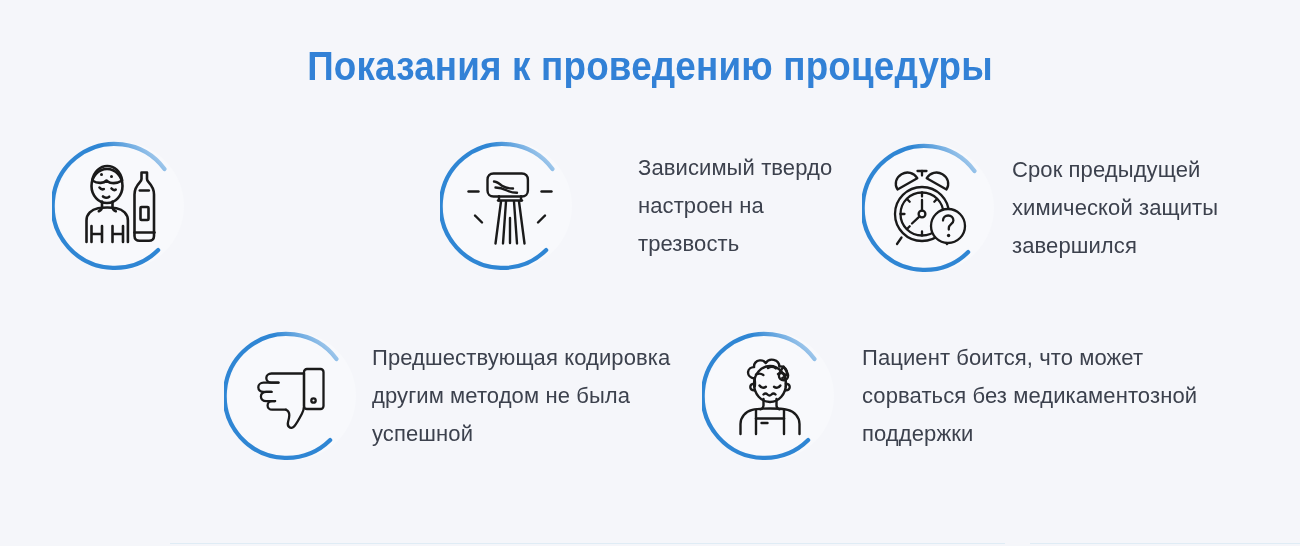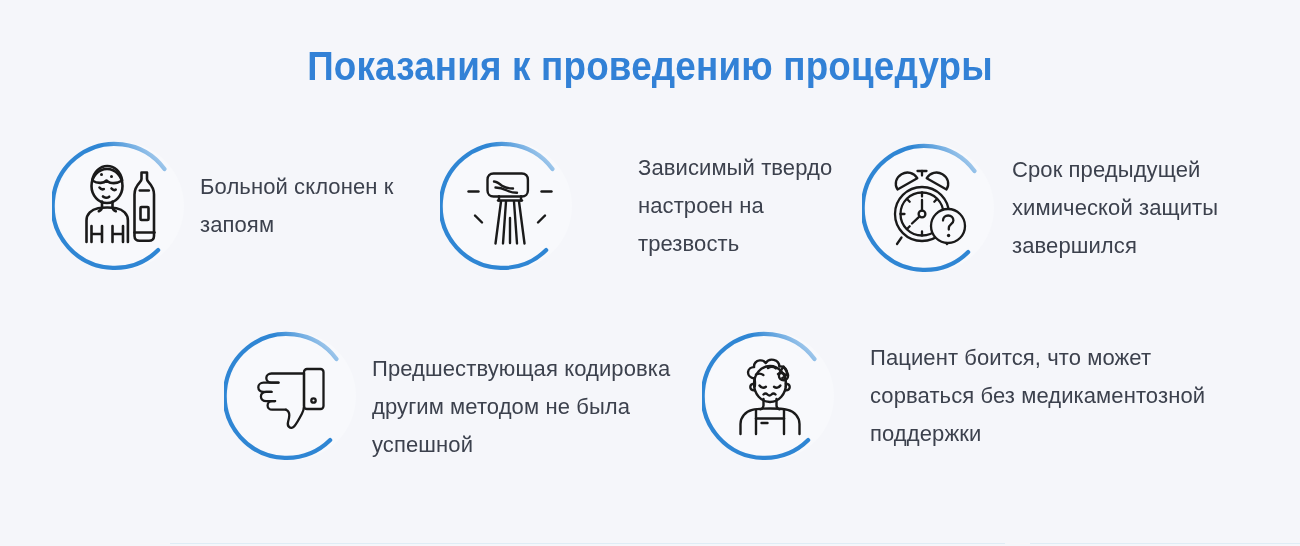--- a/index.html
+++ b/index.html
@@ -96,25 +96,25 @@
   
   .item-1 { left: 52px;  top: 138px; }
   .item-1 .caption { margin-left: 12px; width: 236px; }
 
   .item-2 { left: 440px; top: 138px; gap: 48px; }
   .item-2 .caption { margin-left: 14px; width: 230px; }
 
   .item-3 { left: 862px; top: 140px; }
   .item-3 .caption { margin-left: 14px; width: 248px; }
 
-  .item-4 { left: 224px; top: 328px; align-items: flex-end; }
+  .item-4 { left: 224px; top: 328px; }
   .item-4 .caption { margin-left: 12px; width: 340px; }
 
   .item-5 { left: 702px; top: 328px; }
-  .item-5 .caption { margin-left: 32px; width: 356px; }
+  .item-5 .caption { margin-left: 24px; width: 356px; }
 
   
   .hairline {
     position: absolute;
     left: 170px;
     top: 543px;
     width: 835px;
     height: 1px;
     background: #dfecf5;
   }
@@ -169,21 +169,20 @@
           <path d="M17.5 66v16M28 66v16M17.5 74h10.5"></path>
           <path d="M38.5 66v16M49 66v16M38.5 74H49"></path>
 
           <path d="M67.5 12.5h5.5v6.5c0 1.2.7 2.1 1.6 3.1 3.3 3.6 5.4 7.5 5.4 12.3V76c0 3-2.1 4.8-5 4.8h-9.5c-2.9 0-5-1.8-5-4.8V34.4c0-4.8 2.1-8.7 5.4-12.3.9-1 1.6-1.9 1.6-3.1v-6.5z"></path>
           <path d="M65.8 30.5h9"></path>
           <rect x="66.5" y="47" width="8" height="13" rx="1"></rect>
           <path d="M60.5 72.5h20"></path>
         </svg>
       </div>
     </div>
-    <div class="caption">Больной склонен к запоям</div>
   </div>
 
   <div class="item item-2">
     <div class="badge">
       <div class="disc"></div>
       <svg class="ring" viewBox="0 0 136 136">
         <defs>
           <linearGradient id="rg2" x1="0" y1="1" x2="1" y2="0">
             <stop offset="0%" stop-color="#2f86d4"></stop>
             <stop offset="72%" stop-color="#2f86d4"></stop>

